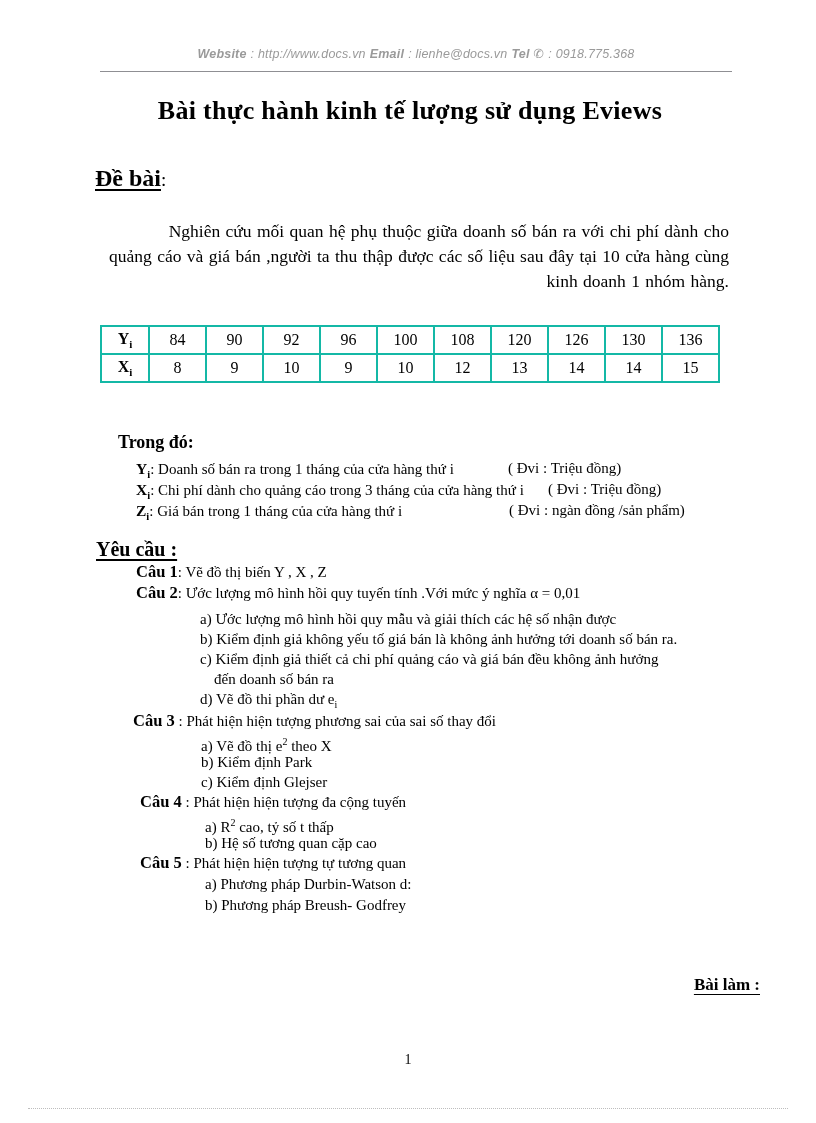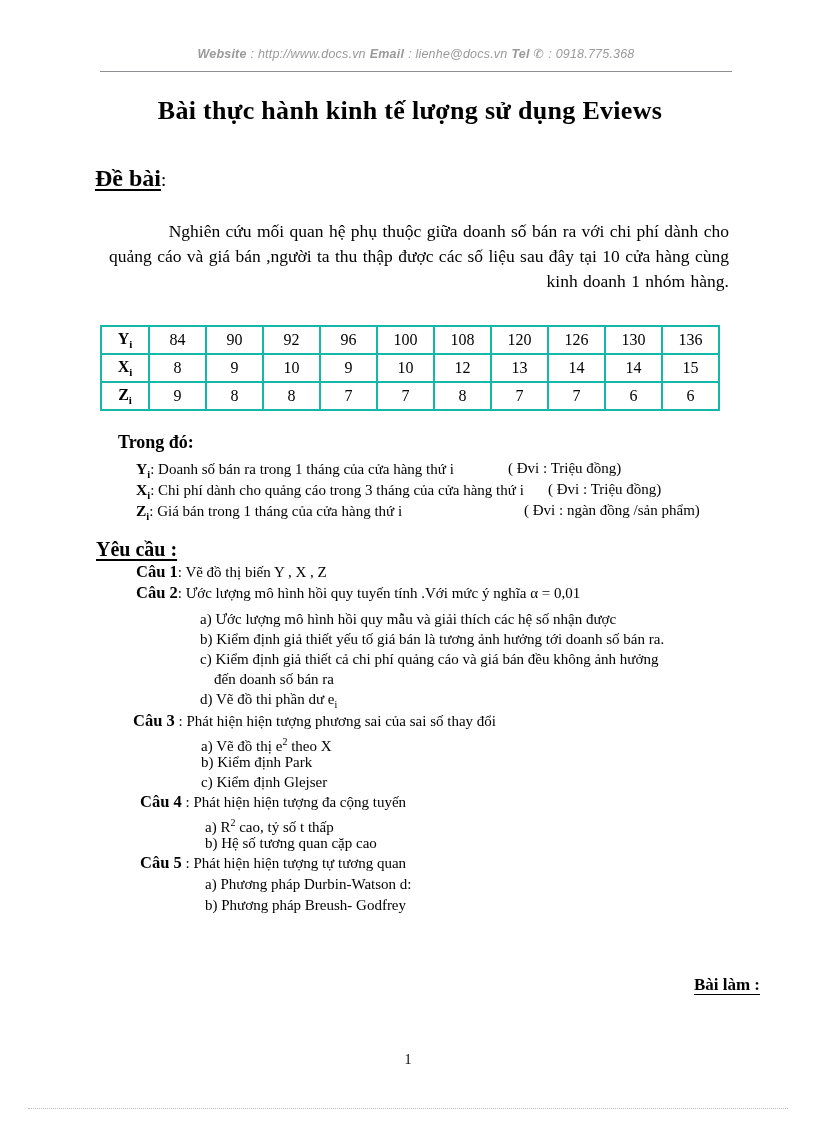--- a/index.html
+++ b/index.html
@@ -133,21 +133,21 @@
     width: 600px;
     font-size: 15px;
     line-height: 21px;
   }
   .defs .row { white-space: nowrap; position: relative; height: 21px; }
   .defs .sym { font-weight: bold; font-size: 15.5px; }
   .defs .sym sub { font-size: 10.5px; font-weight: bold; }
   .defs .unit { position: absolute; }
   .defs .unit-y { left: 372px; }
   .defs .unit-x { left: 412px; }
-  .defs .unit-z { left: 388px; text-align: right; }
+  .defs .unit-z { left: 373px; text-align: right; }
 
   
   .yeu-cau-title {
     position: absolute;
     left: 96px;
     top: 538px;
     font-size: 20px;
     font-weight: bold;
     text-decoration: underline;
     text-underline-offset: 3px;
@@ -239,33 +239,20 @@
         <td>9</td>
         <td>10</td>
         <td>9</td>
         <td>10</td>
         <td>12</td>
         <td>13</td>
         <td>14</td>
         <td>14</td>
         <td>15</td>
       </tr>
-      <tr>
-        <td class="rowhead">Z<sub>i</sub></td>
-        <td>9</td>
-        <td>8</td>
-        <td>8</td>
-        <td>7</td>
-        <td>7</td>
-        <td>8</td>
-        <td>7</td>
-        <td>7</td>
-        <td>6</td>
-        <td>6</td>
-      </tr>
     </tbody>
   </table>
 
   <div class="trong-do-title">Trong đó:</div>
 
   <div class="defs">
     <div class="row">
       <span class="sym">Y<sub>i</sub></span><span>:</span>
       <span>Doanh số bán ra trong 1 tháng của cửa hàng thứ i</span>
       <span class="unit unit-y">( Đvi : Triệu đồng)</span>
@@ -289,21 +276,21 @@
     <div class="cau-line" style="left:136px; top:562px;">
       <span class="cau-label">Câu 1</span><span>:</span>
       <span>Vẽ đồ thị biến Y , X , Z</span>
     </div>
 
     <div class="cau-line" style="left:136px; top:583px;">
       <span class="cau-label">Câu 2</span><span>:</span>
       <span>Ước lượng mô hình hồi quy tuyến tính .Với mức ý nghĩa   α = 0,01</span>
     </div>
     <div class="sub-line" style="left:200px; top:609px;">a) Ước lượng mô hình hồi quy mẫu và giải thích các hệ số nhận được</div>
-    <div class="sub-line" style="left:200px; top:629px;">b) Kiểm định giả thiết yếu tố giá bán là tương ảnh hưởng tới doanh số bán ra.</div>
+    <div class="sub-line" style="left:200px; top:629px;">b) Kiểm định giả không yếu tố giá bán là không ảnh hưởng tới doanh số bán ra.</div>
     <div class="sub-line" style="left:200px; top:649px;">c) Kiểm định giả thiết cả chi phí quảng cáo và giá bán đều không ảnh hưởng</div>
     <div class="sub-line" style="left:214px; top:669px;">đến doanh số bán ra</div>
     <div class="sub-line" style="left:200px; top:689px;"><span>d) Vẽ đồ thi phần dư e</span><sub class="sm">i</sub></div>
 
     <div class="cau-line" style="left:133px; top:711px;">
       <span class="cau-label">Câu 3</span>
       <span>:</span>
       <span>Phát hiện hiện tượng phương sai của sai số thay đổi</span>
     </div>
     <div class="sub-line" style="left:201px; top:732px;"><span>a) Vẽ đồ thị e</span><sup class="sm">2</sup><span> theo X</span></div>

